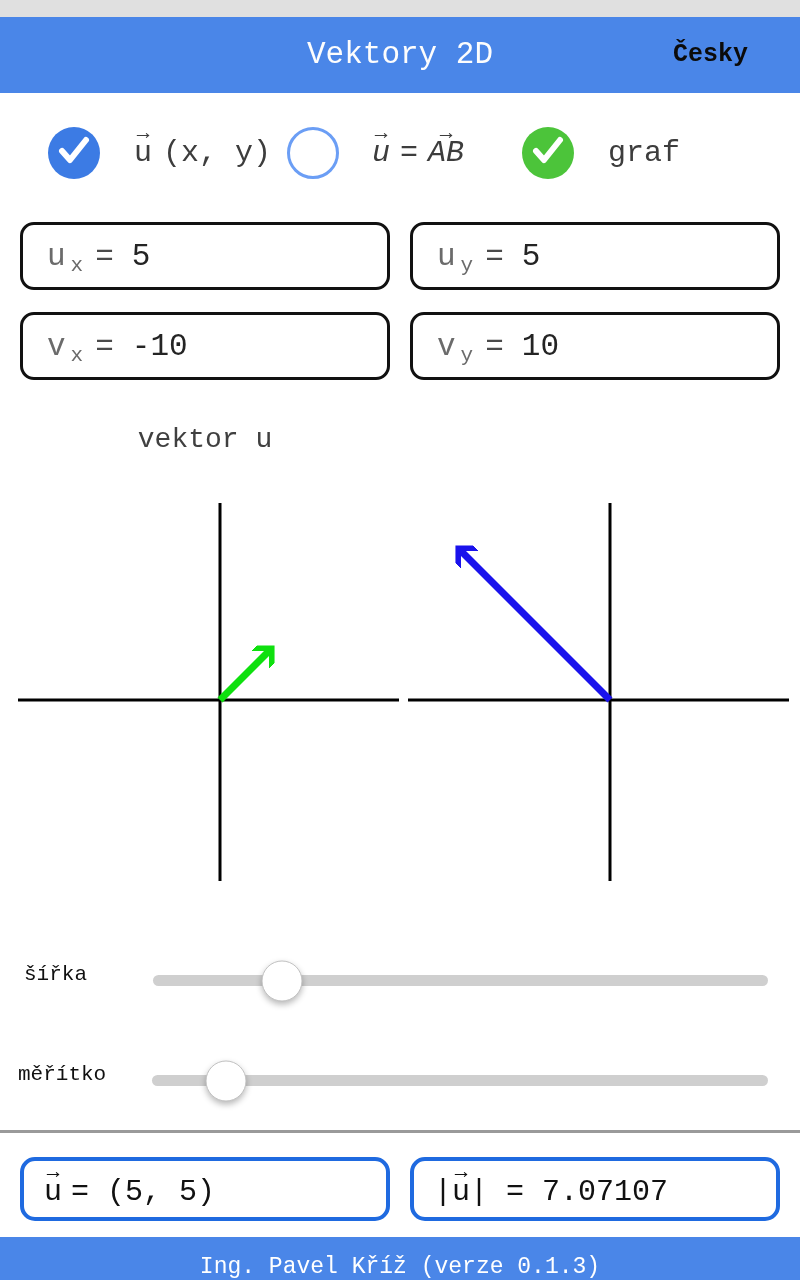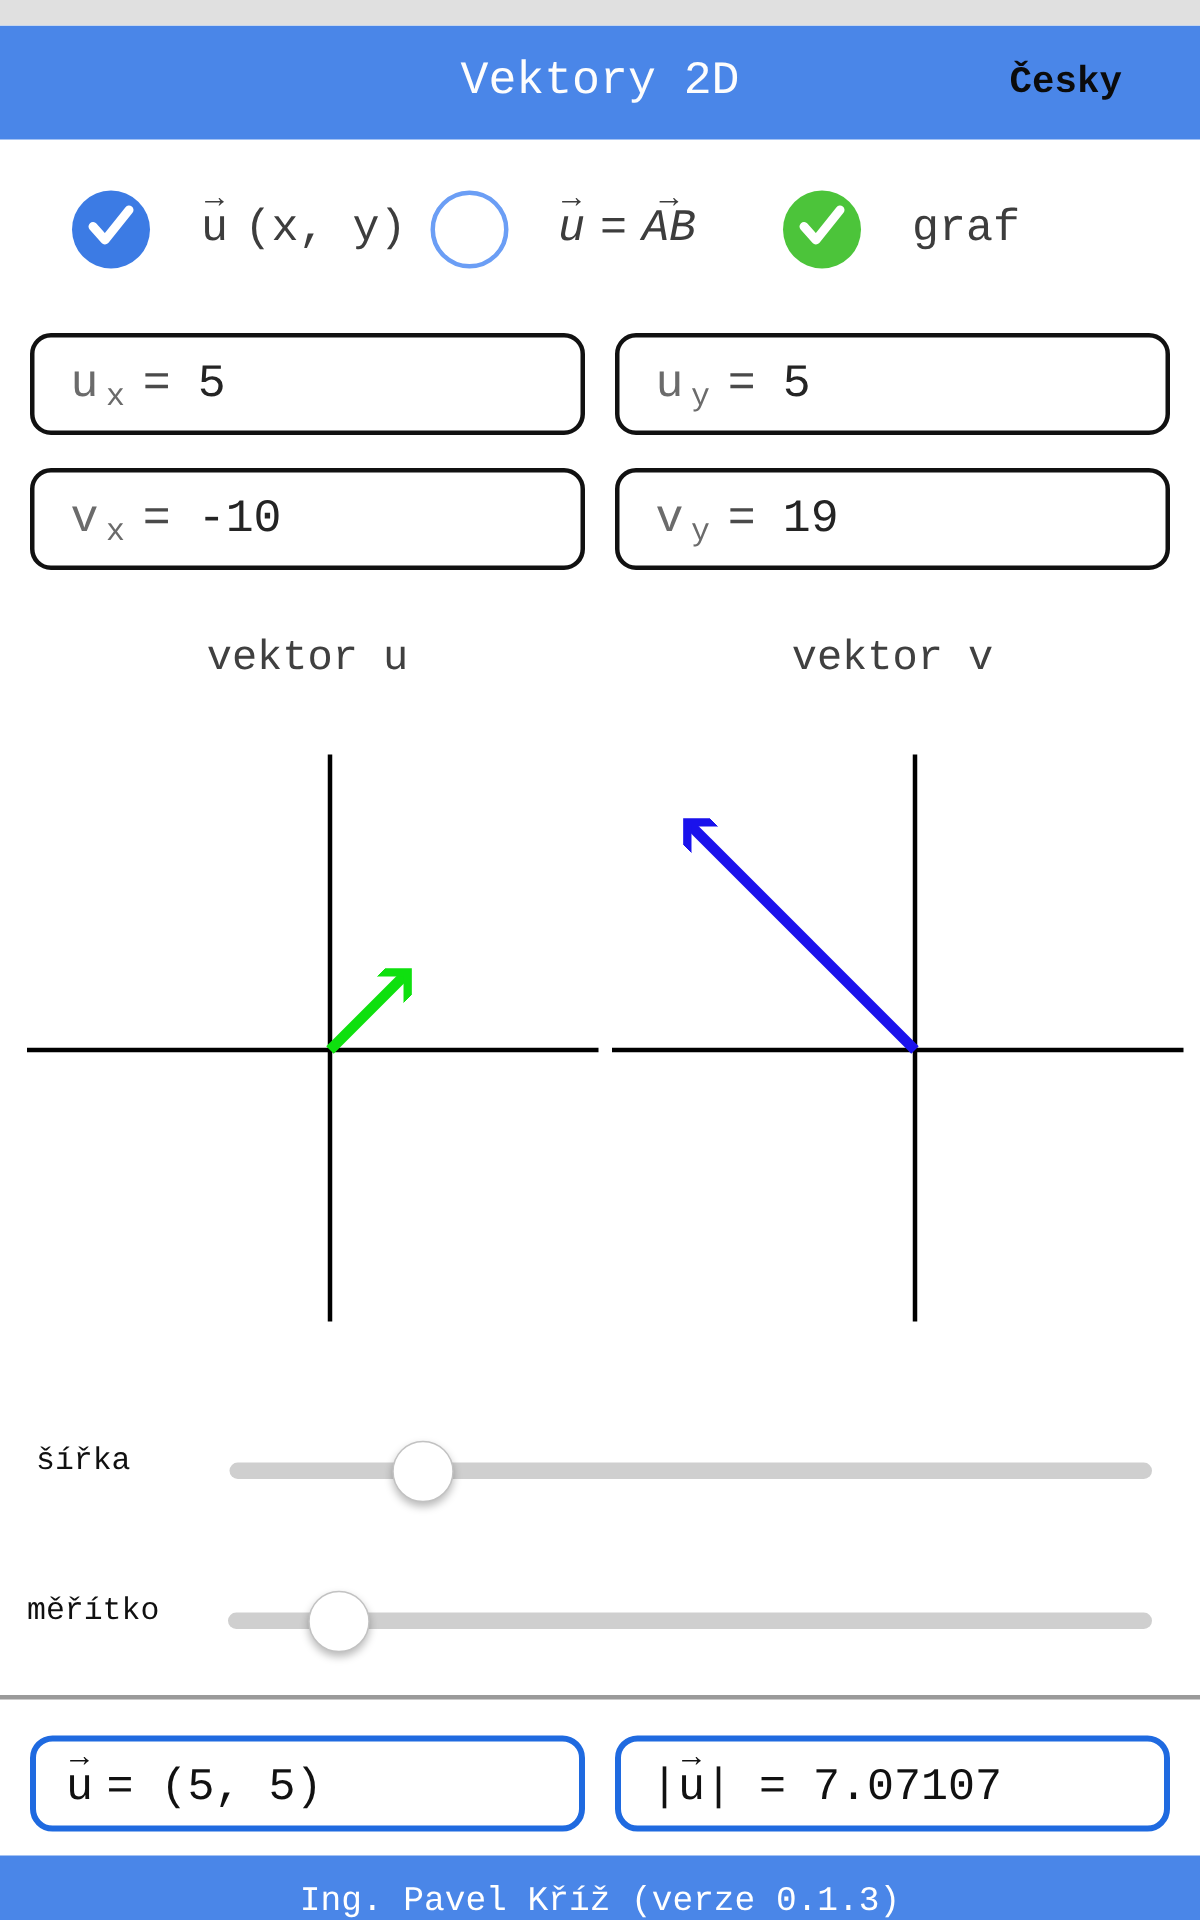--- a/index.html
+++ b/index.html
@@ -139,25 +139,24 @@
   <div class="field" style="left:20px;top:295px;">
     <span class="fname">v</span>
       <span class="fsub">x</span>
       <span class="feq">=</span>
       <span class="fval">-10</span>
   </div>
   <div class="field" style="left:410px;top:295px;">
     <span class="fname">v</span>
       <span class="fsub">y</span>
       <span class="feq">=</span>
-      <span class="fval">19</span>
+      <span class="fval">10</span>
   </div>
 
   <div class="graph-title" style="left:20px;">vektor u</div>
-  <div class="graph-title" style="left:410px;">vektor v</div>
 
   <svg class="graph-svg" style="left:0px;" width="400" height="400" viewBox="0 0 400 400">
     <defs>
       <marker id="head-left" viewBox="0 0 10 10" refX="7" refY="5" markerWidth="3.6" markerHeight="3.6" orient="auto">
         <path d="M3,0 L8,5 L3,10" fill="none" stroke="#0fe00f" stroke-width="2.2" stroke-linecap="square"></path>
       </marker>
     </defs>
     <line x1="220" y1="6" x2="220" y2="384" stroke="#000000" stroke-width="3"></line>
     <line x1="18" y1="203" x2="399" y2="203" stroke="#000000" stroke-width="3"></line>
     <line x1="220" y1="203" x2="270" y2="153" stroke="#0fe00f" stroke-width="7" marker-end="url(#head-left)"></line>

